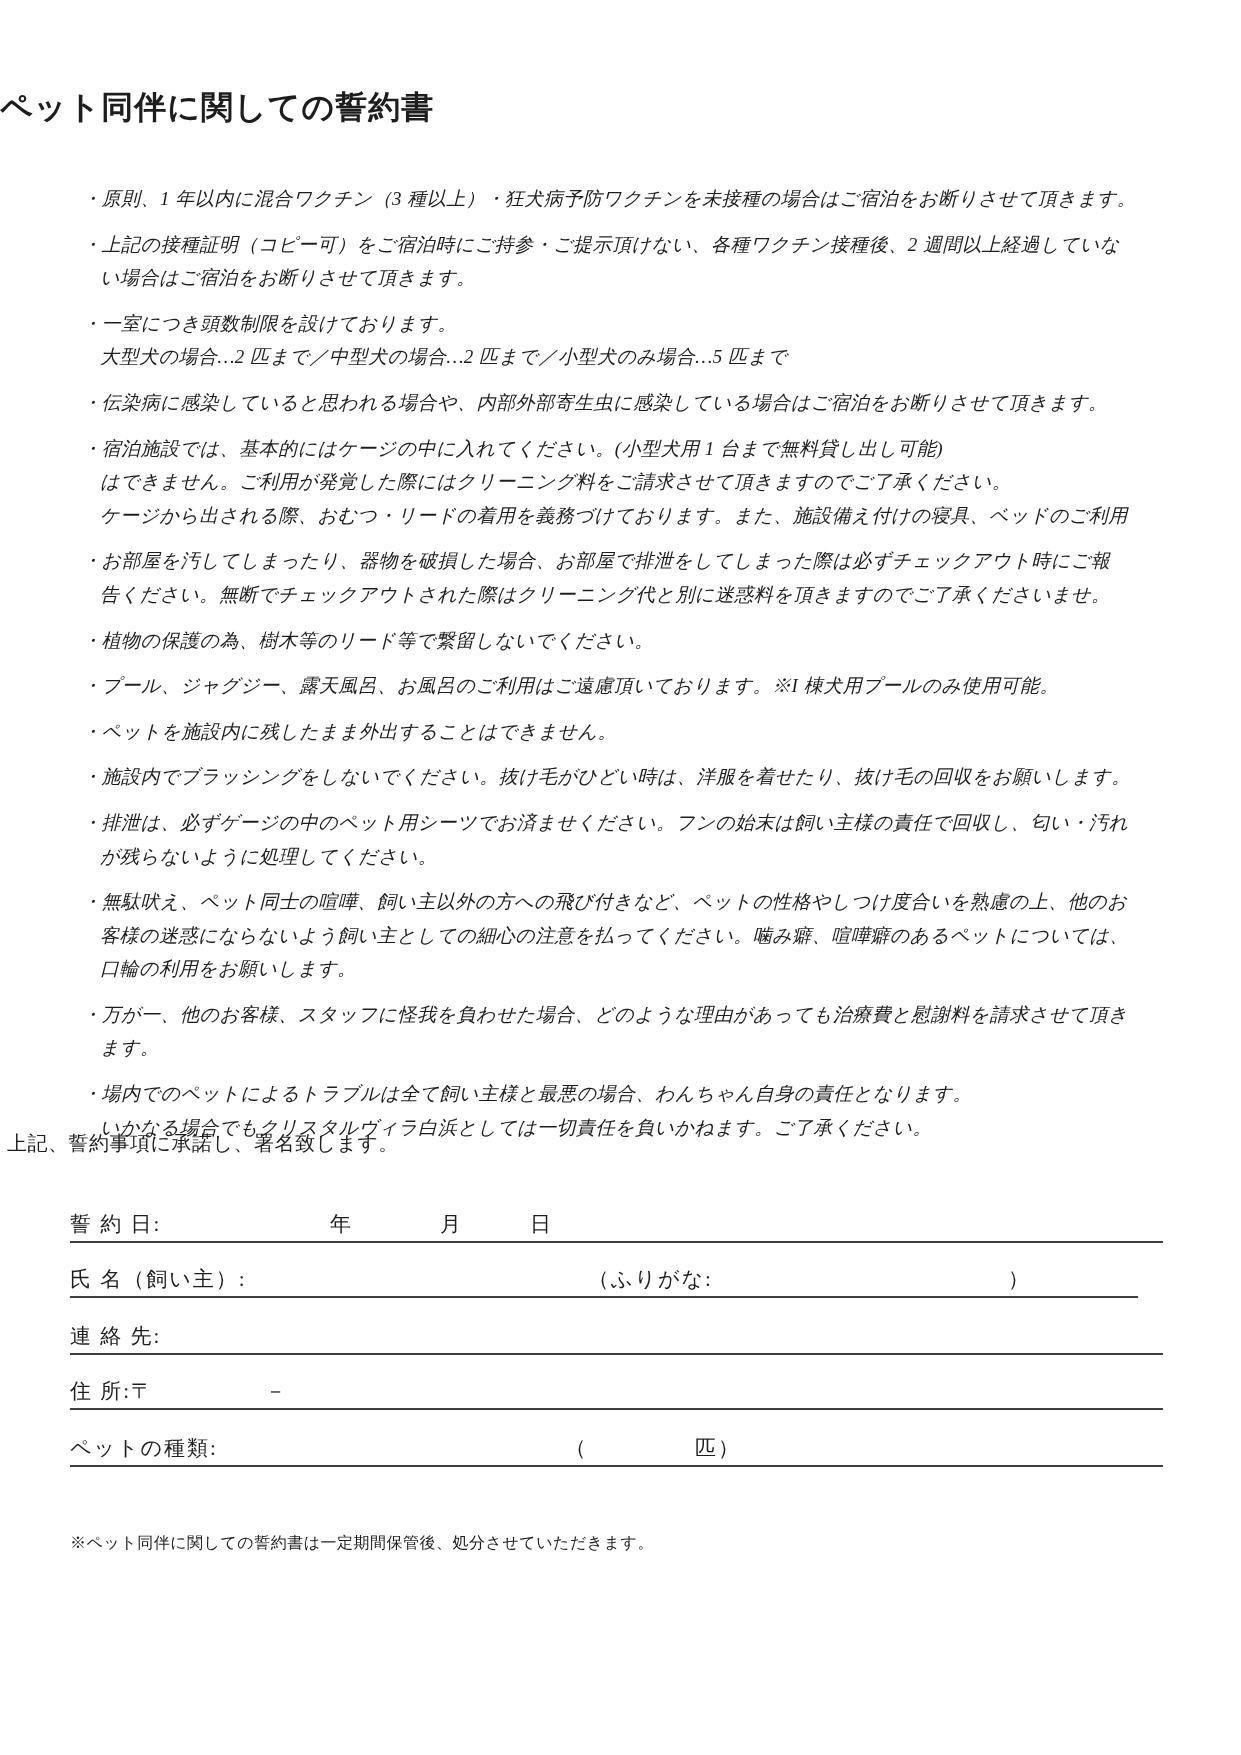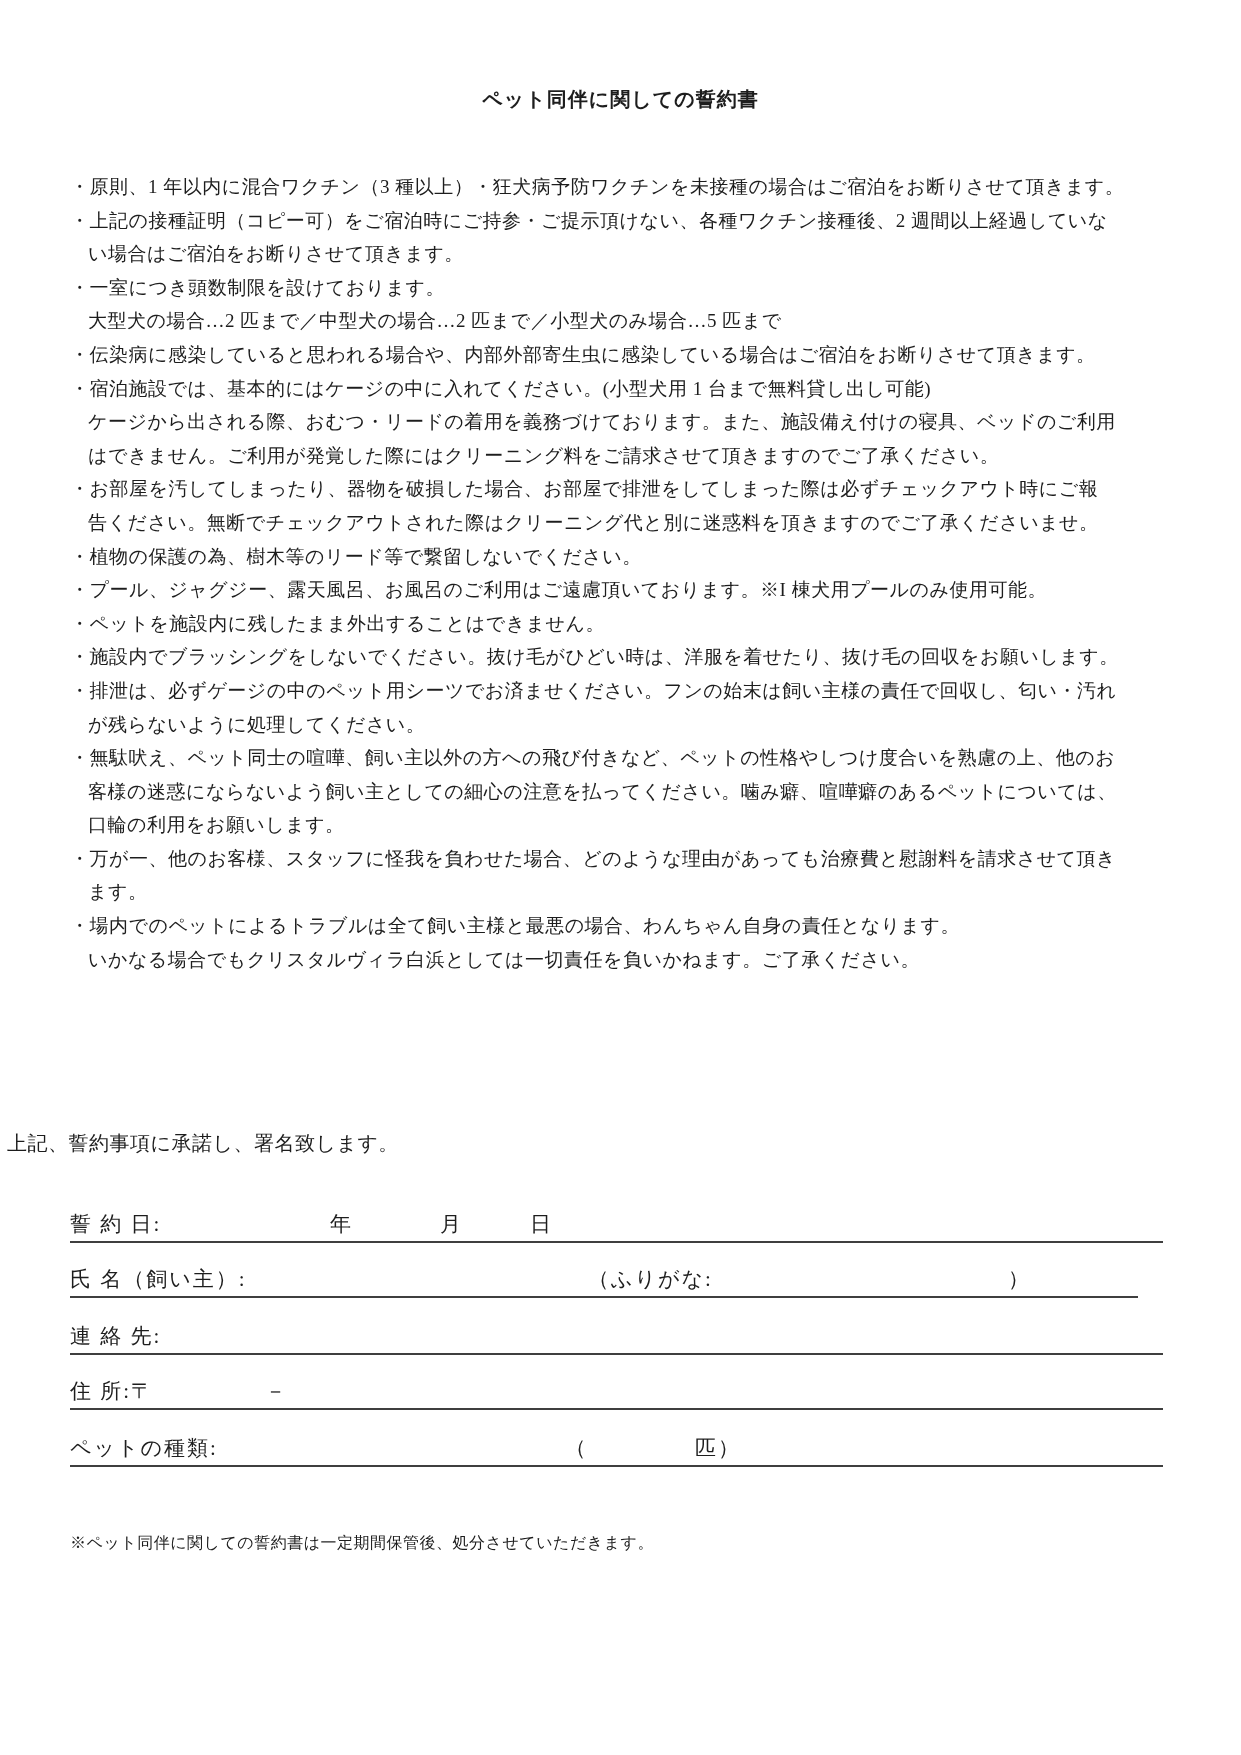--- a/index.html
+++ b/index.html
@@ -13,35 +13,34 @@
   }
   .page {
     position: absolute;
     inset: 0;
   }
   .doc-title {
     position: absolute;
     top: 86px;
     left: 0;
     width: 100%;
-    text-align: center;
-    font-size: 20px;
+    font-size: 32px;
     font-weight: bold;
     letter-spacing: 1px;
   }
   .rules {
     position: absolute;
     top: 170px;
     left: 70px;
     width: 1104px;
     font-size: 19px;
     line-height: 33.6px;
     letter-spacing: 0.5px;
   }
-  .rule { margin: 0; }
+  .rule { margin: 12px; font-style: italic; }
   .rule-line { padding-left: 18px; white-space: nowrap; }
   .rule-line.first { padding-left: 0; }
   .ack {
     position: absolute;
     top: 1130px;
     left: 7px;
     width: 100%;
     text-align: left;
     font-size: 20px;
     letter-spacing: 0.5px;
@@ -95,22 +94,22 @@
       </div>
       <div class="rule">
         <div class="rule-line first">・一室につき頭数制限を設けております。</div>
         <div class="rule-line">大型犬の場合…2 匹まで／中型犬の場合…2 匹まで／小型犬のみ場合…5 匹まで</div>
       </div>
       <div class="rule">
         <div class="rule-line first">・伝染病に感染していると思われる場合や、内部外部寄生虫に感染している場合はご宿泊をお断りさせて頂きます。</div>
       </div>
       <div class="rule">
         <div class="rule-line first">・宿泊施設では、基本的にはケージの中に入れてください。(小型犬用 1 台まで無料貸し出し可能)</div>
+        <div class="rule-line">はできません。ご利用が発覚した際にはクリーニング料をご請求させて頂きますのでご了承ください。</div>
         <div class="rule-line">ケージから出される際、おむつ・リードの着用を義務づけております。また、施設備え付けの寝具、ベッドのご利用</div>
-        <div class="rule-line">はできません。ご利用が発覚した際にはクリーニング料をご請求させて頂きますのでご了承ください。</div>
       </div>
       <div class="rule">
         <div class="rule-line first">・お部屋を汚してしまったり、器物を破損した場合、お部屋で排泄をしてしまった際は必ずチェックアウト時にご報</div>
         <div class="rule-line">告ください。無断でチェックアウトされた際はクリーニング代と別に迷惑料を頂きますのでご了承くださいませ。</div>
       </div>
       <div class="rule">
         <div class="rule-line first">・植物の保護の為、樹木等のリード等で繋留しないでください。</div>
       </div>
       <div class="rule">
         <div class="rule-line first">・プール、ジャグジー、露天風呂、お風呂のご利用はご遠慮頂いております。※I 棟犬用プールのみ使用可能。</div>

